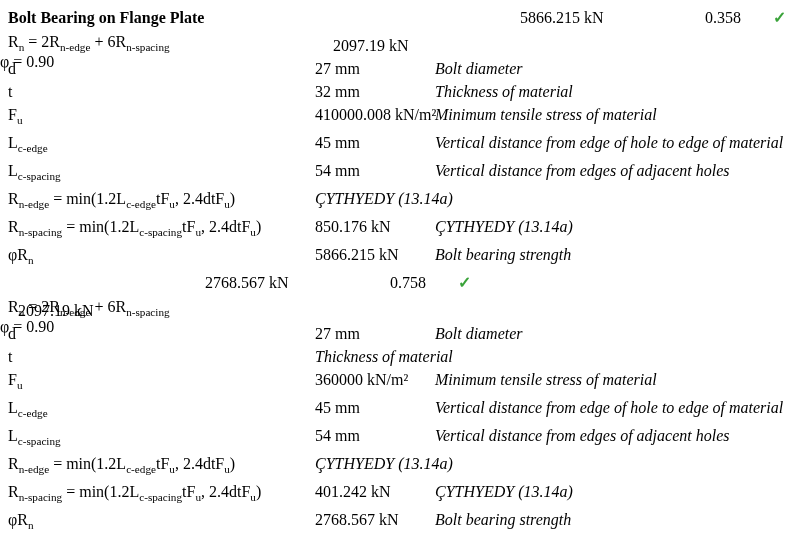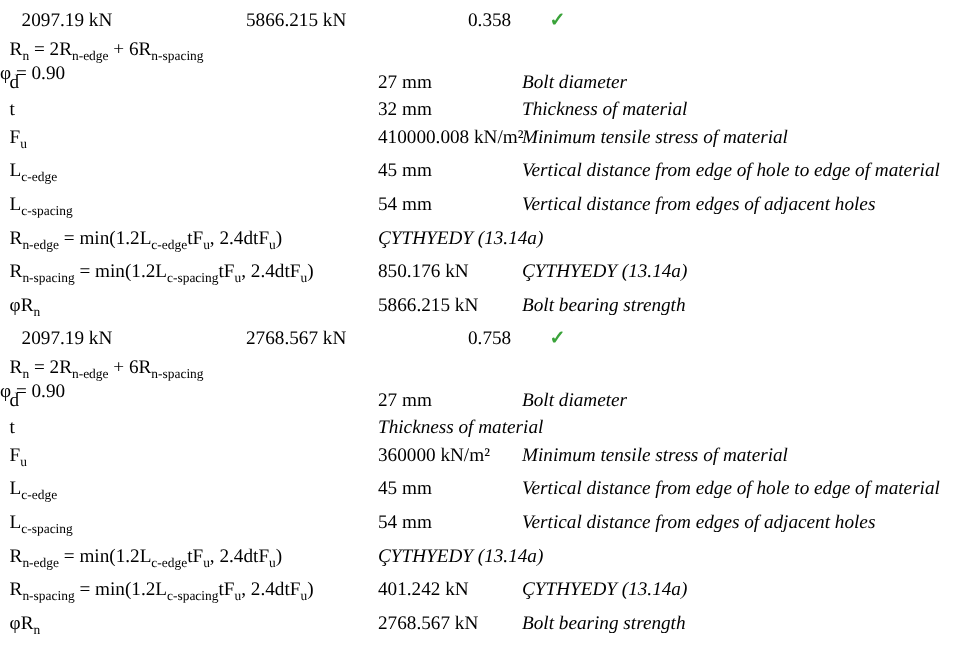--- a/index.html
+++ b/index.html
@@ -49,20 +49,21 @@
     margin-left: 8px;
     width: 307px;
     flex: none;
     font-weight: bold;
   }
   .c-demand {
     width: 205px;
     padding-left: 18px;
     box-sizing: border-box;
     flex: none;
+    margin-top: 28px;
   }
   .c-capacity {
     width: 185px;
     flex: none;
   }
   .c-ratio {
     width: 42px;
     flex: none;
   }
   .c-check {
@@ -75,20 +76,21 @@
     font-size: 0.7em;
     line-height: 0;
   }
 </style>
 </head>
 <body>
 
 <div class="sheet">
 
   <div class="row row--head">
+    <span class="c-title">Bolt Bearing on Flange Plate</span>
     <span class="c-demand">2097.19 kN</span>
     <span class="c-capacity">5866.215 kN</span>
     <span class="c-ratio">0.358</span>
     <span class="c-check">✓</span>
   </div>
 
   <div class="row row--formula">
     <span class="c-label"><span>R</span><sub>n</sub><span> = 2R</span><sub>n-edge</sub><span> + 6R</span><sub>n-spacing</sub></span>
     <span class="c-value">φ = 0.90</span>
     <span class="c-desc"></span>

